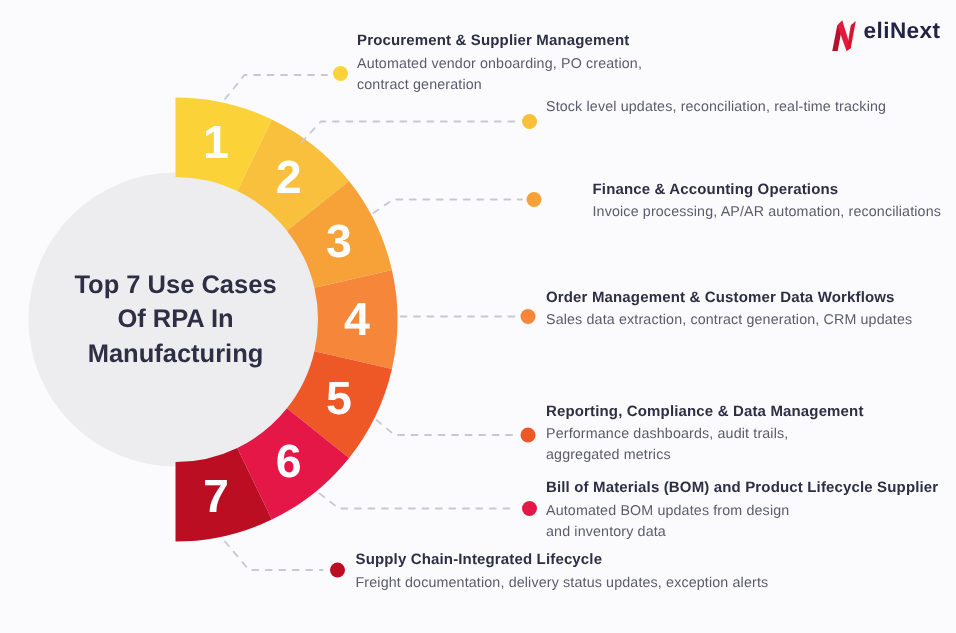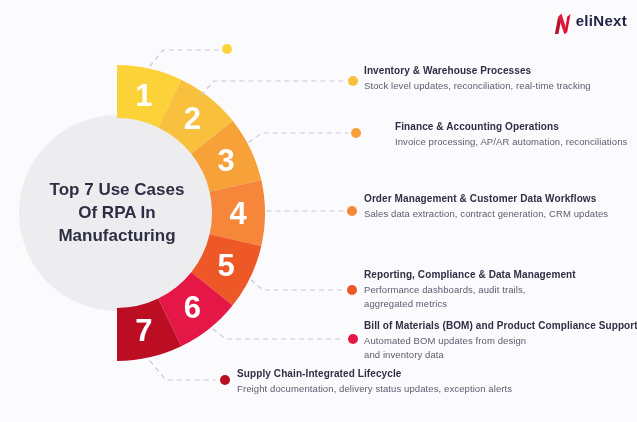--- a/index.html
+++ b/index.html
@@ -69,43 +69,46 @@
       <path d="M150 361 L166 380 H215" fill="none" stroke="#C8C8D2" stroke-width="1.2" stroke-dasharray="4 5" stroke-linecap="round"></path>
       <circle cx="225" cy="380" r="5" fill="#BB0E22"></circle>
     </svg>
 
   <div class="center-label">
     <div>Top 7 Use Cases</div>
     <div>Of RPA In</div>
     <div>Manufacturing</div>
   </div>
 
+  <div class="item" style="left:238px;top:22px;">
+    <div class="item-title">Procurement &amp; Supplier Management</div>
+    <div class="item-desc" style="max-width:200px;">Automated vendor onboarding, PO creation, contract generation</div>
+  </div>
 
   <div class="item" style="left:364px;top:65px;">
-    <div class="item-title">Inventory &amp; Warehouse Processes</div>
     <div class="item-desc" style="max-width:270px;">Stock level updates, reconciliation, real-time tracking</div>
   </div>
 
   <div class="item" style="left:364px;top:121px;margin-left:31px;">
     <div class="item-title">Finance &amp; Accounting Operations</div>
     <div class="item-desc" style="max-width:270px;">Invoice processing, AP/AR automation, reconciliations</div>
   </div>
 
   <div class="item" style="left:364px;top:269px;">
     <div class="item-title">Reporting, Compliance &amp; Data Management</div>
     <div class="item-desc" style="max-width:180px;">Performance dashboards, audit trails, aggregated metrics</div>
   </div>
 
   <div class="item" style="left:364px;top:193px;">
     <div class="item-title">Order Management &amp; Customer Data Workflows</div>
     <div class="item-desc" style="max-width:273px;">Sales data extraction, contract generation, CRM updates</div>
   </div>
 
   <div class="item" style="left:364px;top:320px;">
-    <div class="item-title">Bill of Materials (BOM) and Product Compliance Support</div>
+    <div class="item-title">Bill of Materials (BOM) and Product Lifecycle Supplier</div>
     <div class="item-desc" style="max-width:170px;">Automated BOM updates from design and inventory data</div>
   </div>
 
   <div class="item" style="left:237px;top:368px;">
     <div class="item-title">Supply Chain-Integrated Lifecycle</div>
     <div class="item-desc" style="max-width:310px;text-align:center;">Freight documentation, delivery status updates, exception alerts</div>
   </div>
 
   <div class="logo">
     <svg width="19" height="23" viewBox="0 0 20 24">

